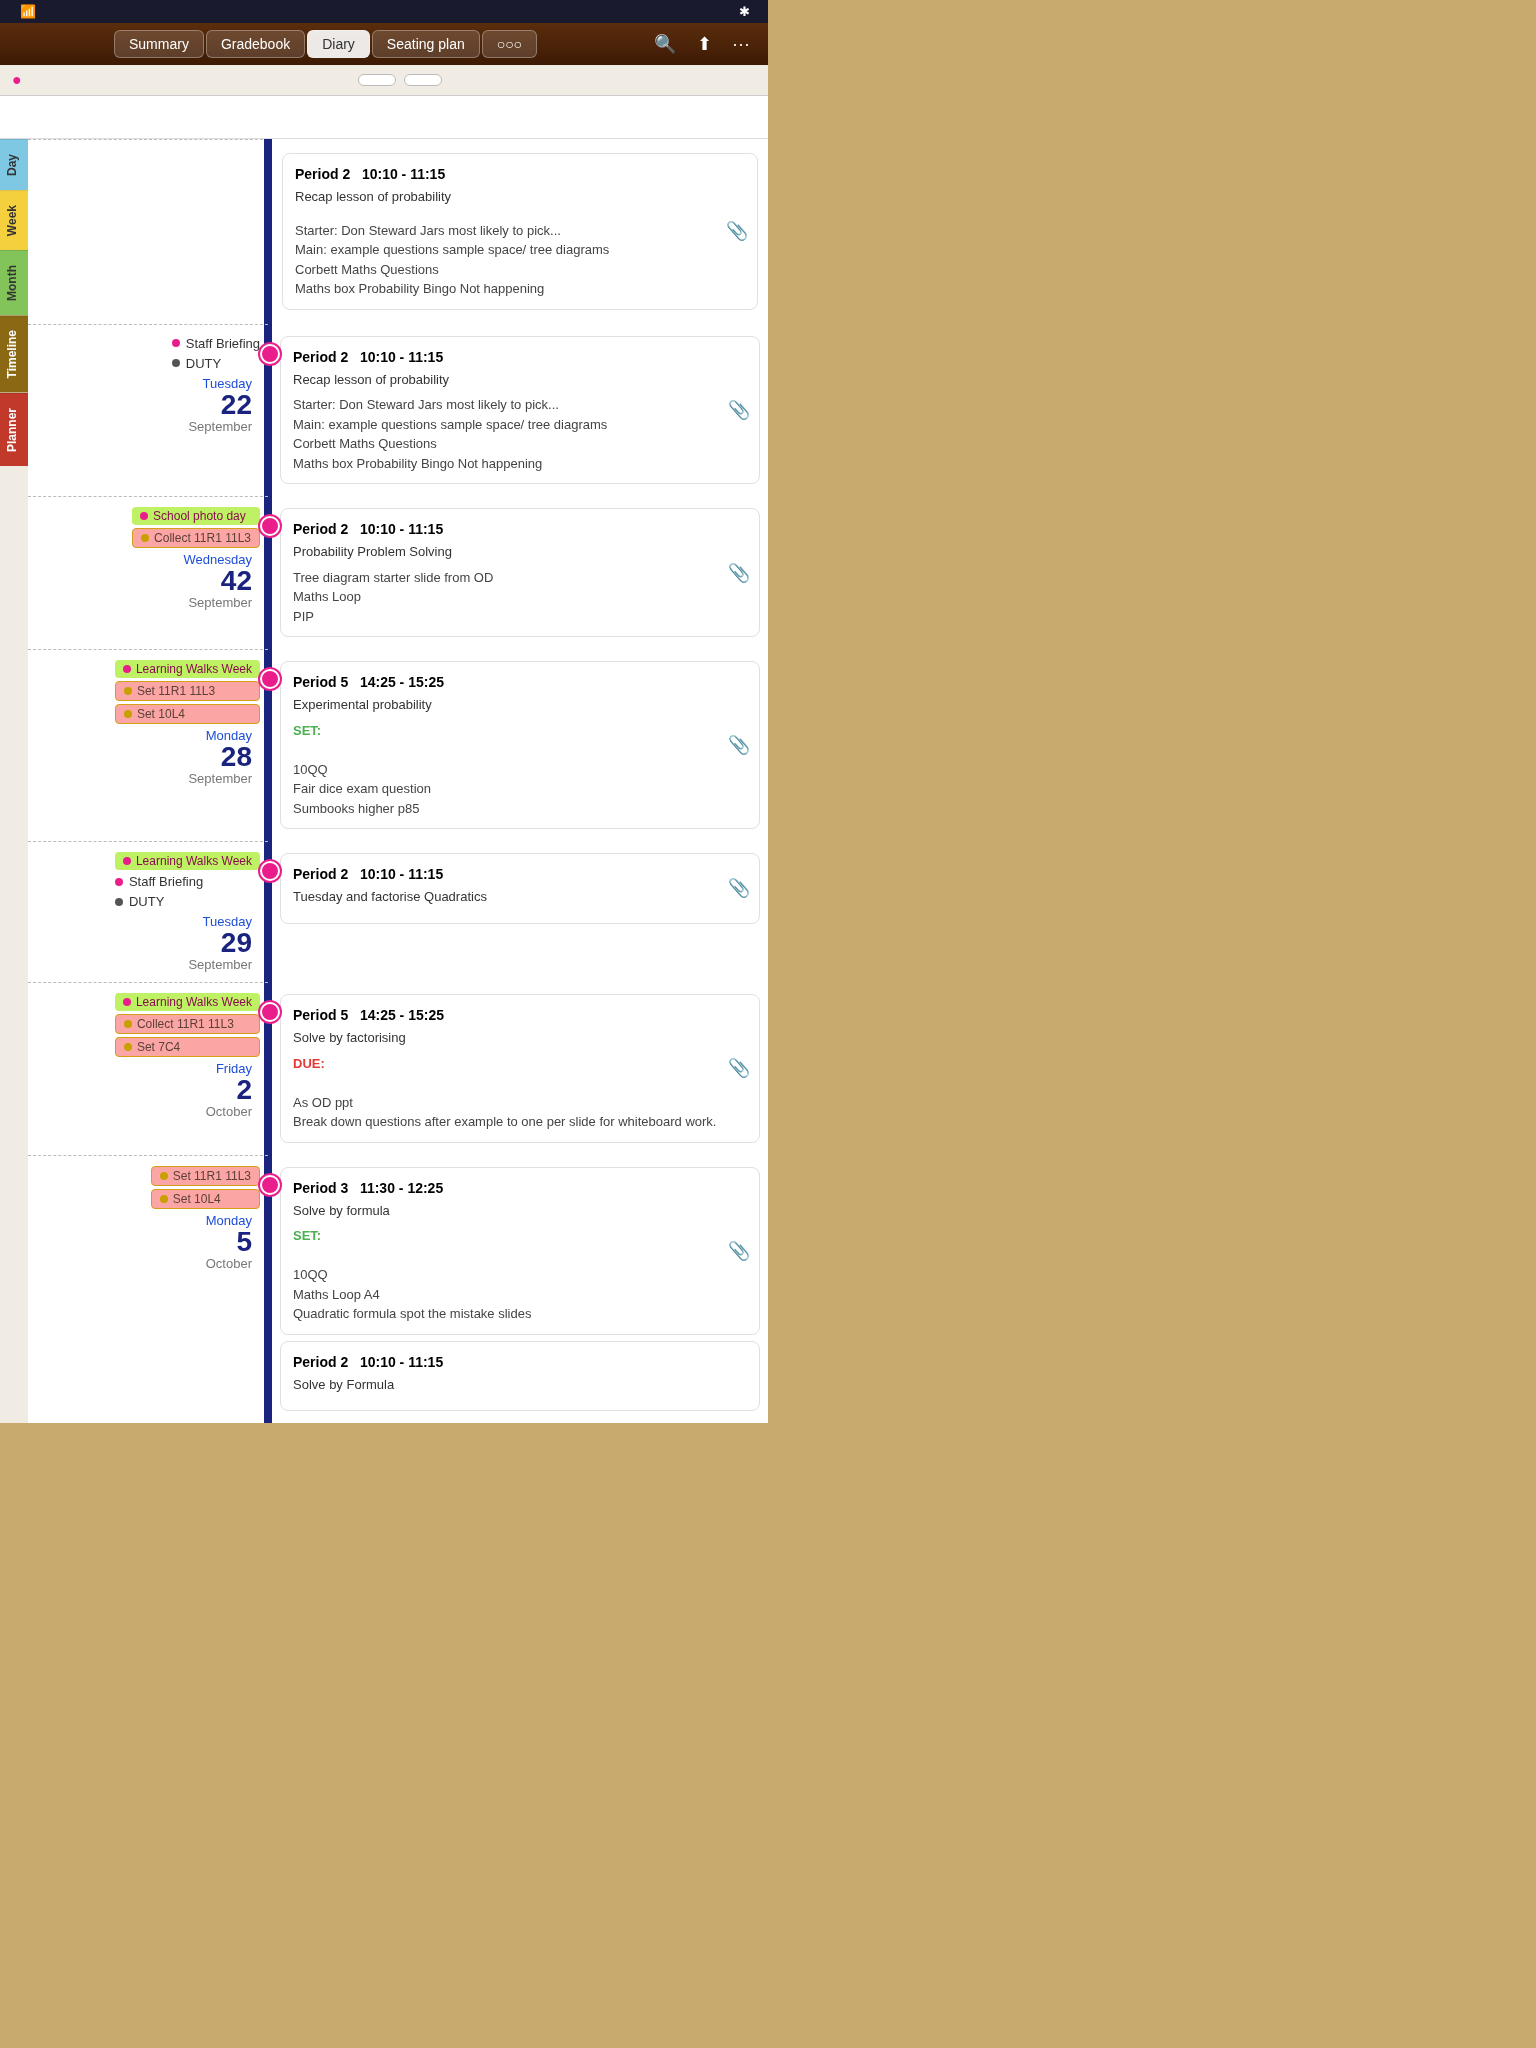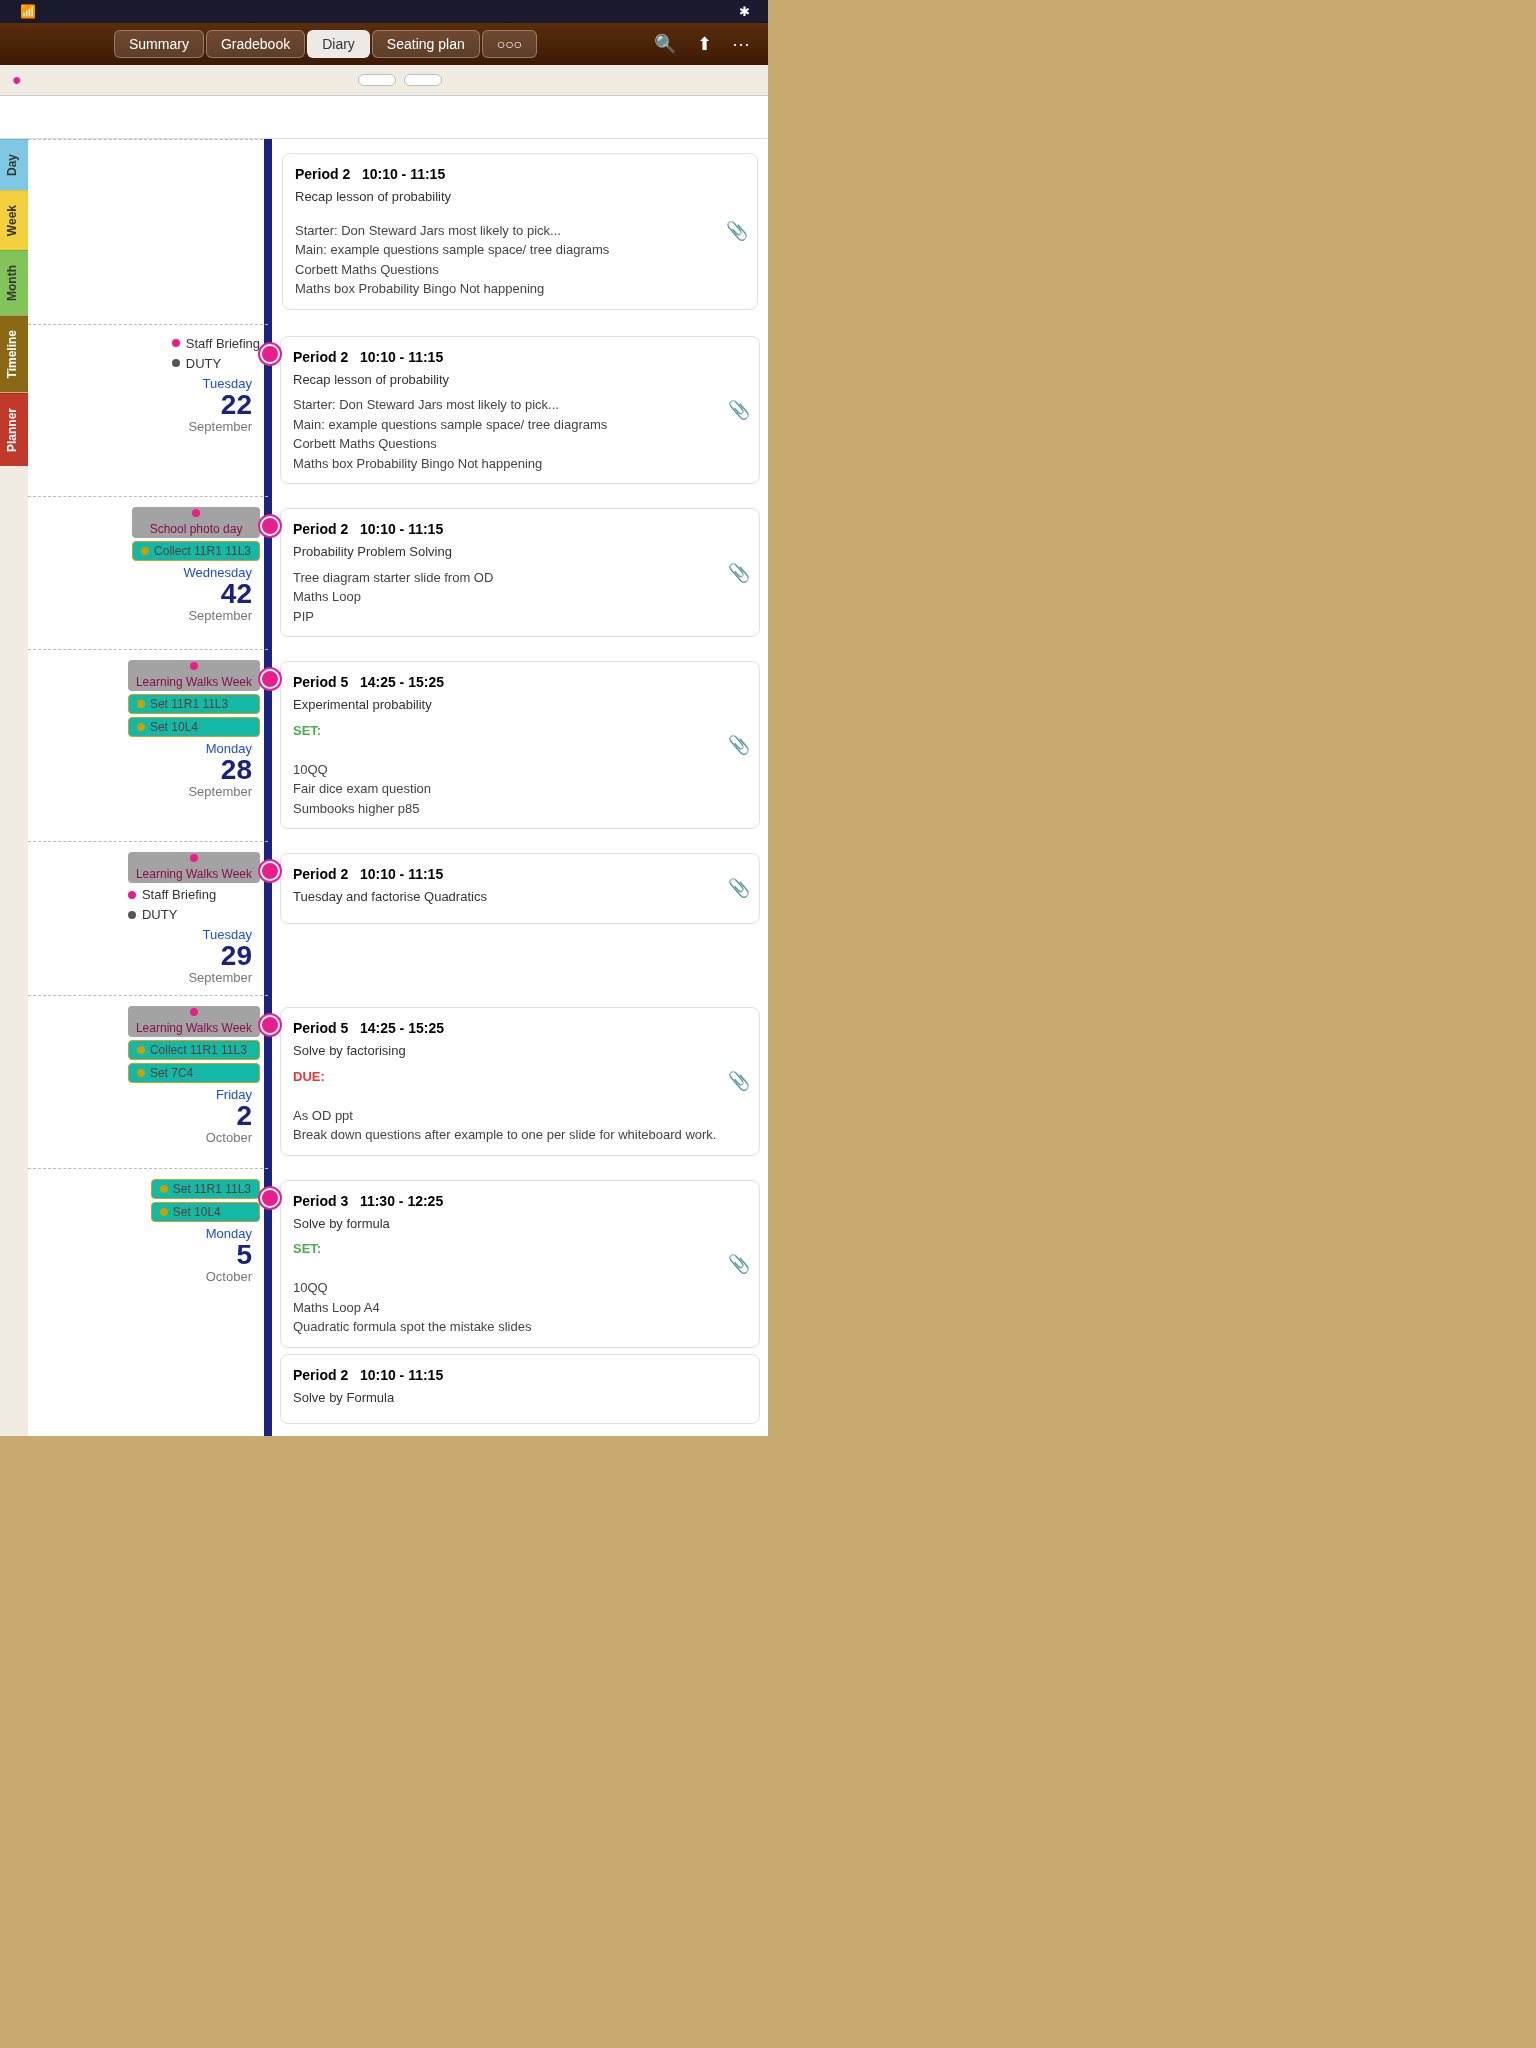--- a/index.html
+++ b/index.html
@@ -139,22 +139,22 @@
     .date-text .day-num { font-size: 28px; font-weight: 700; color: #1a237e; line-height: 1; }
     .date-text .month-name { font-size: 13px; color: #777; }
 
     
     .event-tags { display: flex; flex-direction: column; gap: 3px; margin-bottom: 4px; }
     .event-tag {
       display: inline-flex; align-items: center; gap: 5px;
       font-size: 12px; padding: 2px 8px; border-radius: 4px;
       max-width: 190px;
     }
-    .event-tag.pink { background: #a3a3a3; color: #880e4f; flex-direction: column; }
-    .event-tag.gold { background: #14b8a6; color: #5d4037; border: 1px solid #d4a017; }
+    .event-tag.pink { background: #bef264; color: #880e4f; }
+    .event-tag.gold { background: #fca5a5; color: #5d4037; border: 1px solid #d4a017; }
     .tag-dot { width: 8px; height: 8px; border-radius: 50%; flex-shrink: 0; }
     .tag-dot.pink { background: #e91e8c; }
     .tag-dot.gold { background: #c8a000; }
 
     
     .event-line {
       display: flex; align-items: center; gap: 6px;
       font-size: 13px; color: #333; margin: 1px 0;
     }
     .event-line .dot { width: 8px; height: 8px; border-radius: 50%; flex-shrink: 0; }

